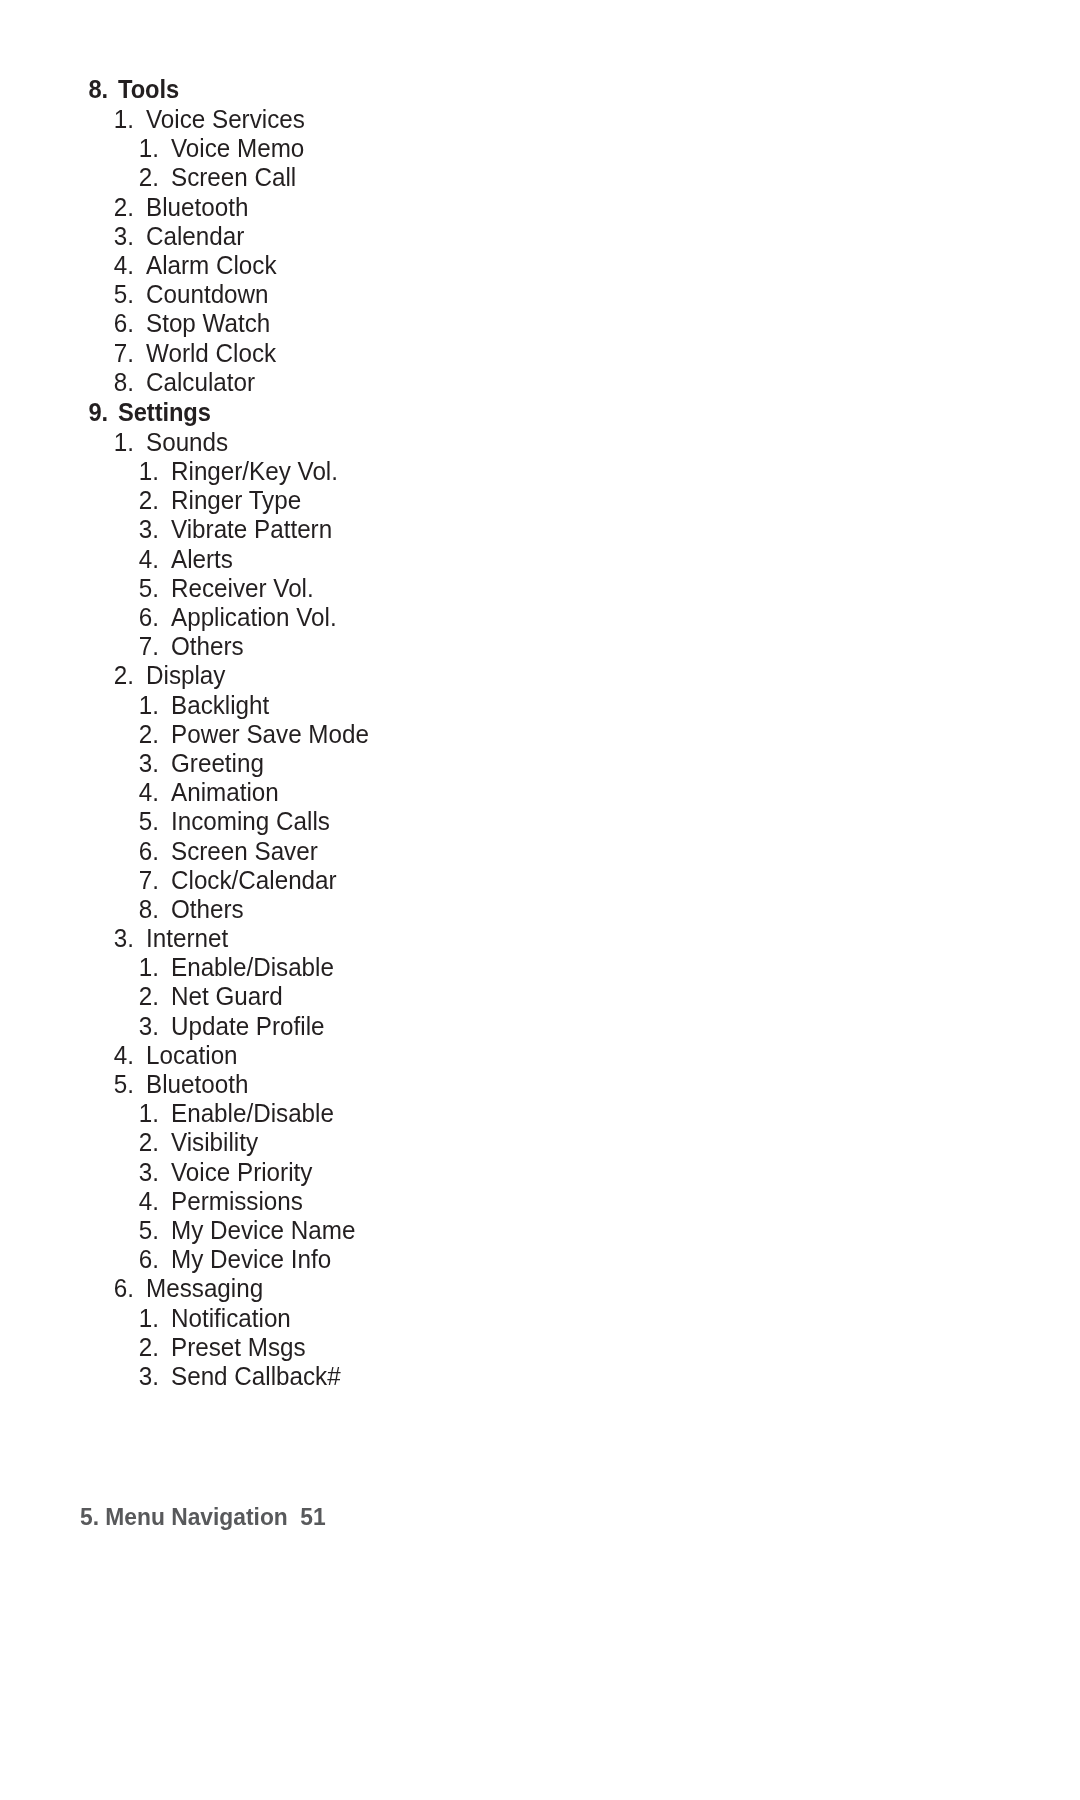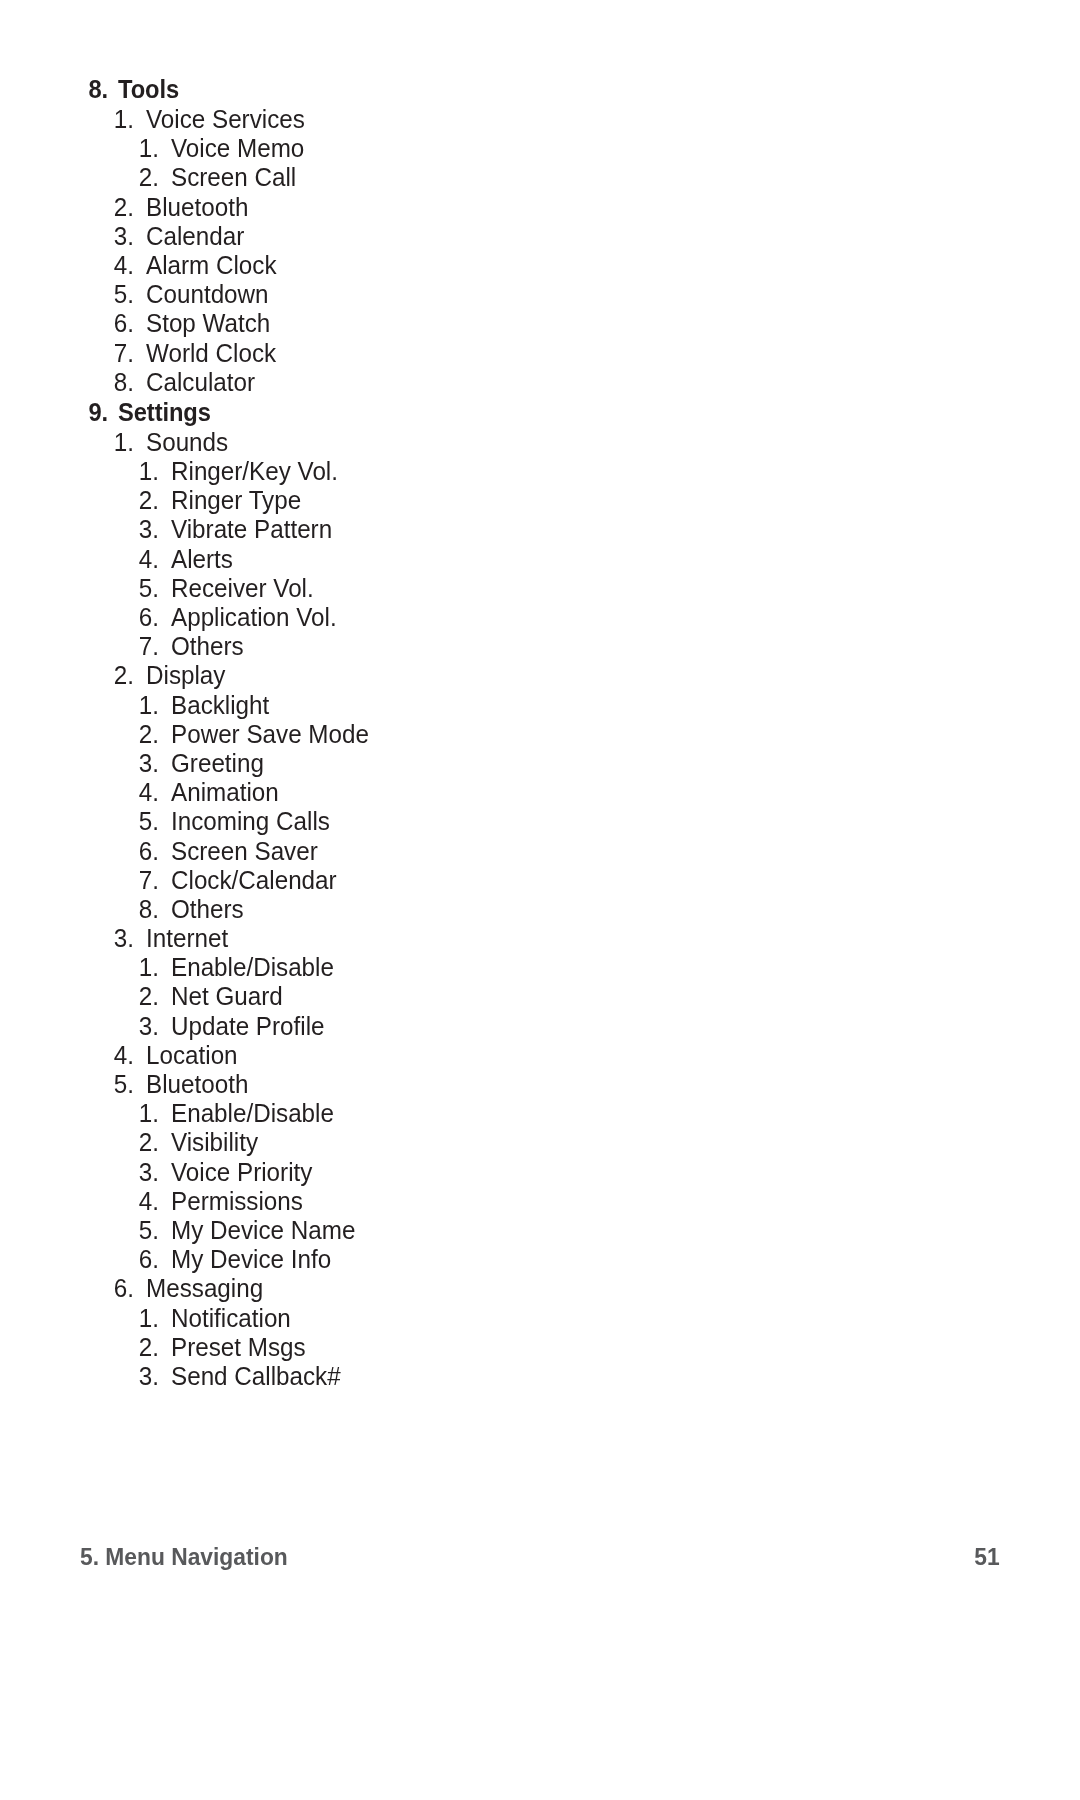--- a/index.html
+++ b/index.html
@@ -108,25 +108,23 @@
 
   
   #footer {
     position: absolute;
     left: 80px;
     right: 80px;
     top: 1503px;
     height: 34px;
     display: flex;
     align-items: baseline;
-    justify-content: space-between;
     font-weight: bold;
     font-size: 24px;
     color: #58595b;
-    margin-top: 40px;
   }
   #footer .chapter {
     transform: scaleX(0.95);
     transform-origin: left center;
   }
   #footer .pageno {
     transform: scaleX(0.95);
     transform-origin: right center;
   }
 </style>

